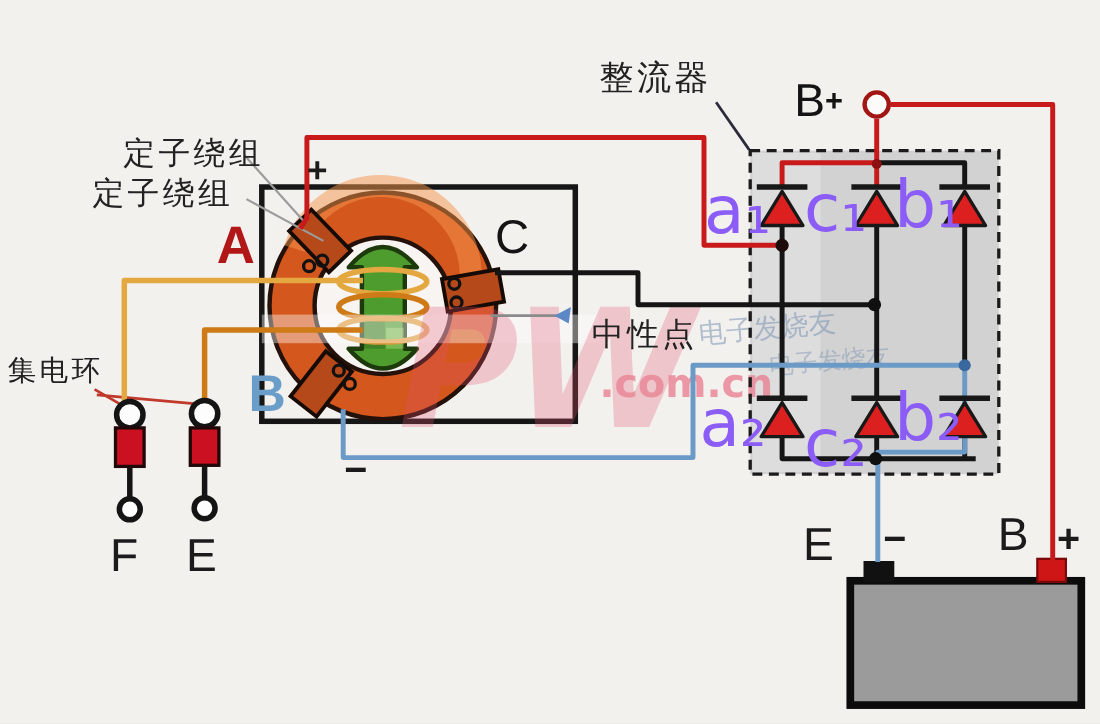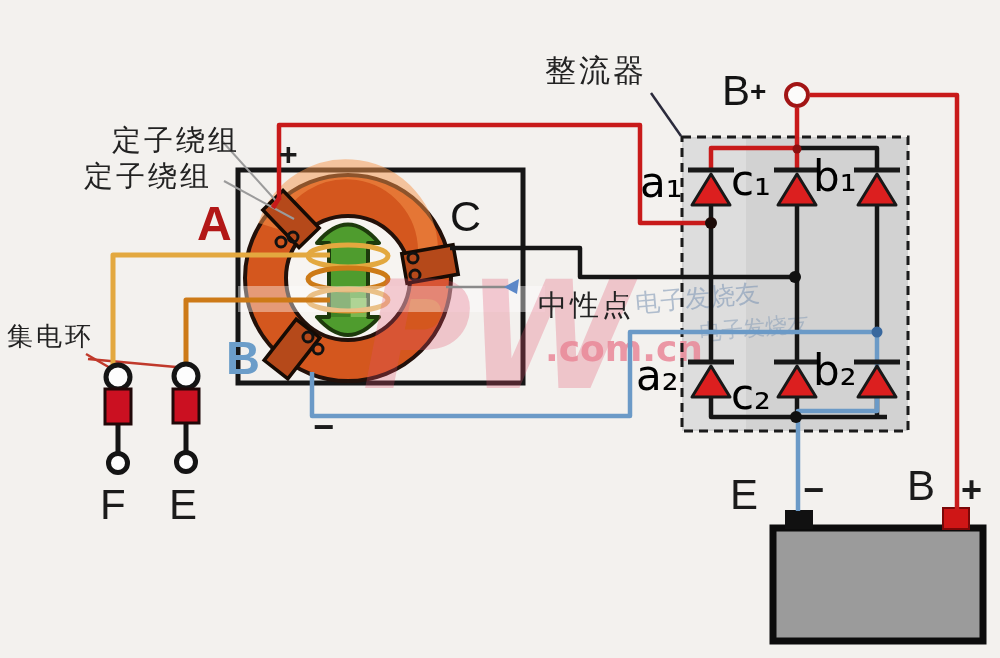--- a/index.html
+++ b/index.html
@@ -17,21 +17,21 @@
   .lbl-rectifier{left:545px;top:55px;font-size:31px;}
   .lbl-neutral{left:538px;top:291px;font-size:29px;}
   .lbl-A{left:197px;top:200px;font-size:48px;font-weight:700;color:#b21717;}
   .lbl-B{left:226px;top:334px;font-size:47px;font-weight:700;color:#6b9dc9;}
   .lbl-C{left:450px;top:195px;font-size:43px;font-weight:400;color:#141414;}
   .lbl-plus-top{left:279px;top:138px;font-size:32px;font-weight:700;}
   .lbl-minus-ring{left:313px;top:409px;font-size:36px;font-weight:700;}
   .lbl-bplus{left:722px;top:70px;}
   .lbl-bplus .big{font-size:42px;font-weight:400;color:#141414;}
   .lbl-bplus .sign{font-size:28px;font-weight:700;color:#141414;vertical-align:4px;}
-  .diode-lbl{font-family:"DejaVu Sans",sans-serif;font-size:42px;color:#000000;}
+  .diode-lbl{font-family:"DejaVu Sans",sans-serif;font-size:60px;color:#8b5cf6;}
   .lbl-a1{left:640px;top:162px;}
   .lbl-c1{left:731px;top:160px;}
   .lbl-b1{left:813px;top:156px;}
   .lbl-a2{left:636px;top:355px;text-align:right;}
   .lbl-c2{left:731px;top:352px;margin-top:22px;}
   .lbl-b2{left:813px;top:350px;}
   .lbl-F{left:100px;top:484px;font-size:42px;}
   .lbl-E-left{left:169px;top:484px;font-size:42px;}
   .lbl-E-batt{left:730px;top:474px;font-size:42px;}
   .lbl-minus-batt{left:803px;top:472px;font-size:36px;font-weight:700;}

